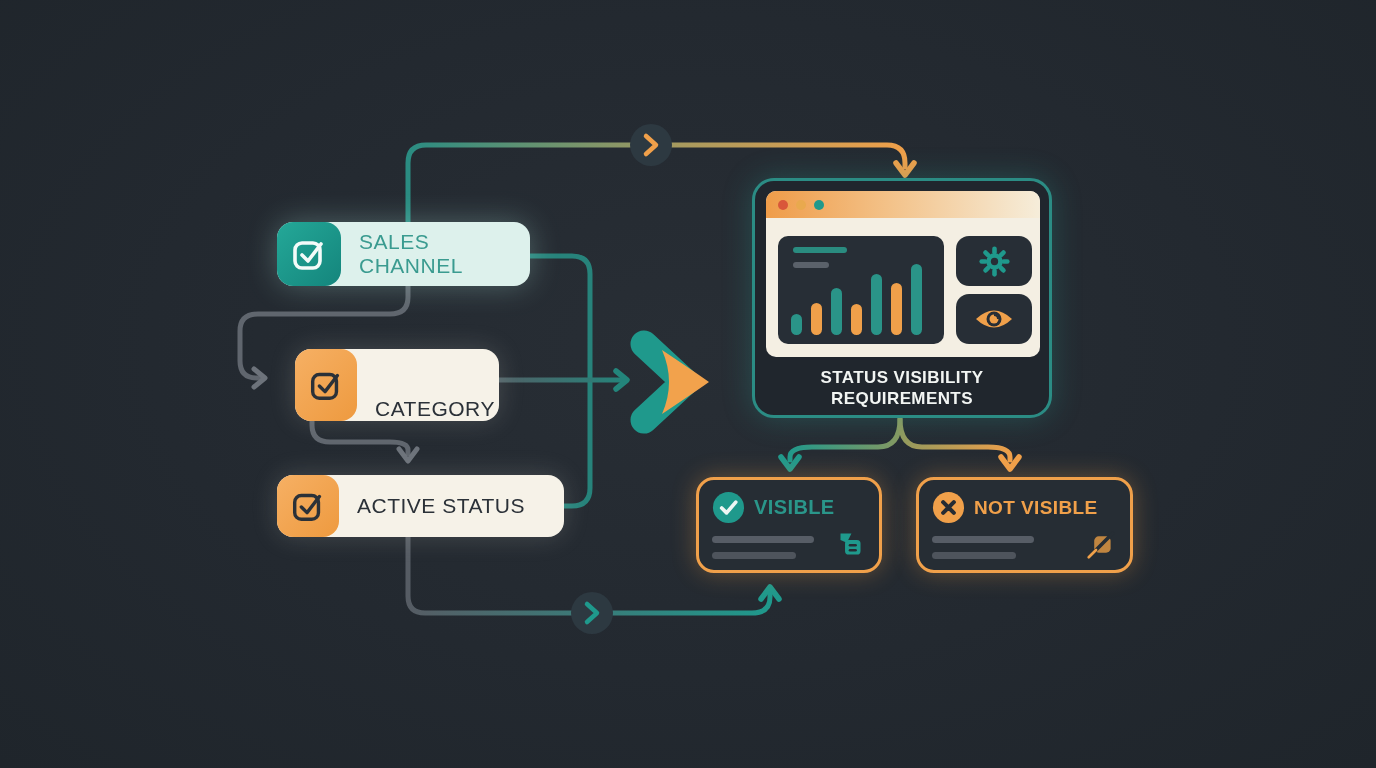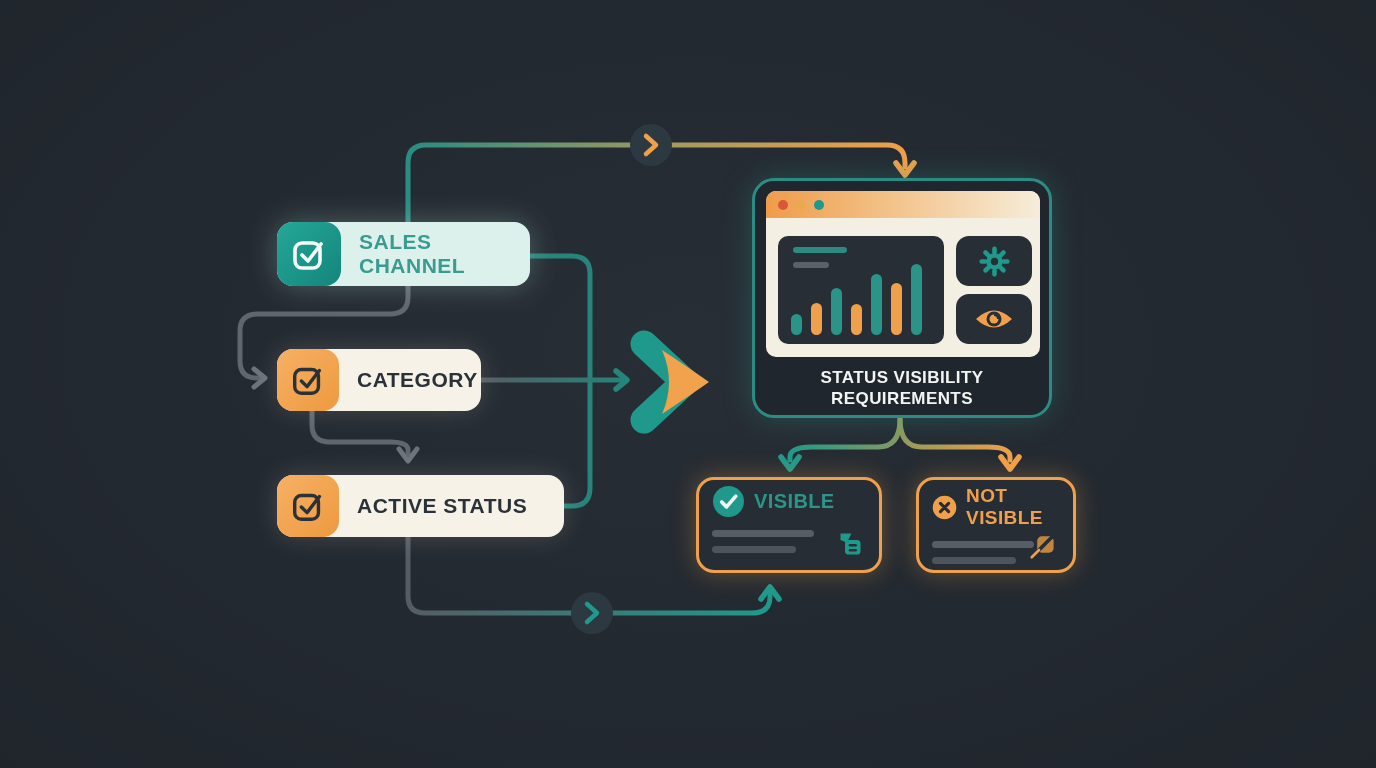--- a/index.html
+++ b/index.html
@@ -15,26 +15,26 @@
   }
   #connectors{position:absolute;left:0;top:0;z-index:1;}
 
   
   .pill{position:absolute;z-index:2;display:flex;align-items:center;border-radius:16px;}
   .pill-mint{background:var(--mint);box-shadow:0 0 30px rgba(175,232,222,.30);}
   .pill-cream{background:#f6f2e8;box-shadow:0 0 26px rgba(240,238,228,.17);}
   .pill-icon{flex:0 0 auto;display:flex;align-items:center;justify-content:center;border-radius:16px;height:100%;}
   .pill-icon.teal{background:linear-gradient(135deg,#24a898,#14857c);}
   .pill-icon.orange{background:linear-gradient(135deg,#f6b064,#ee9a3f);}
-  .pill-label{font-weight:700;letter-spacing:.5px;padding:0 22px 0 18px;font-size:21px;}
+  .pill-label{font-weight:400;letter-spacing:.5px;padding:0 22px 0 18px;font-size:21px;}
   .pill-label.teal{color:var(--teal-text);}
   .pill-label.dark{color:var(--ink);}
   #pill-sales{left:277px;top:222px;width:253px;height:64px;}
   #pill-sales .pill-icon{width:64px;}
-  #pill-category{left:277px;top:349px;width:204px;height:62px;}
+  #pill-category{left:295px;top:349px;width:204px;height:72px;align-items:flex-end;}
   #pill-category .pill-icon{width:62px;}
   #pill-active{left:277px;top:475px;width:287px;height:62px;}
   #pill-active .pill-icon{width:62px;}
 
   
   #browser{
     position:absolute;z-index:2;left:752px;top:178px;width:300px;height:240px;
     background:#20262d;border:3px solid #2b8c84;border-radius:22px;
     box-shadow:0 0 30px rgba(42,160,148,.30);box-sizing:border-box;
   }
@@ -48,24 +48,24 @@
   #mini-bars{position:absolute;left:13px;right:13px;bottom:9px;display:flex;align-items:flex-end;gap:9px;}
   .mini-bar{width:11px;border-radius:6px;}
   .side-box{position:absolute;left:190px;width:76px;height:50px;background:var(--panel);border-radius:13px;display:flex;align-items:center;justify-content:center;}
   #gear-box{top:45px;} #eye-box{top:103px;}
   #bcaption{position:absolute;left:0;right:0;top:186px;text-align:center;color:var(--light);font-weight:700;font-size:17px;line-height:21px;letter-spacing:.4px;}
 
   
   .card{
     position:absolute;z-index:2;top:477px;height:96px;background:#262d34;
     border:3px solid var(--orange);border-radius:18px;box-sizing:border-box;
-    box-shadow:0 0 24px rgba(240,160,74,.33);padding:5px 13px;
+    box-shadow:0 0 24px rgba(240,160,74,.33);padding:11px 13px;
   }
   #card-visible{left:696px;width:186px;}
-  #card-notvisible{left:916px;width:160px;}
+  #card-notvisible{left:916px;width:217px;}
   .card-head{display:flex;align-items:center;gap:9px;}
   .card-title{font-weight:700;font-size:20px;letter-spacing:.4px;}
   .card-title.teal{color:#2a968a;}
   .card-title.orange{color:var(--orange);font-size:19px;}
   .detail-line{height:7px;border-radius:4px;background:#575d66;margin-top:9px;}
   .detail-line.l1{width:102px;margin-top:12px;}
   .detail-line.l2{width:84px;background:#4e545c;}
   .corner-icon{position:absolute;right:13px;bottom:10px;}
 </style>
 </head>

